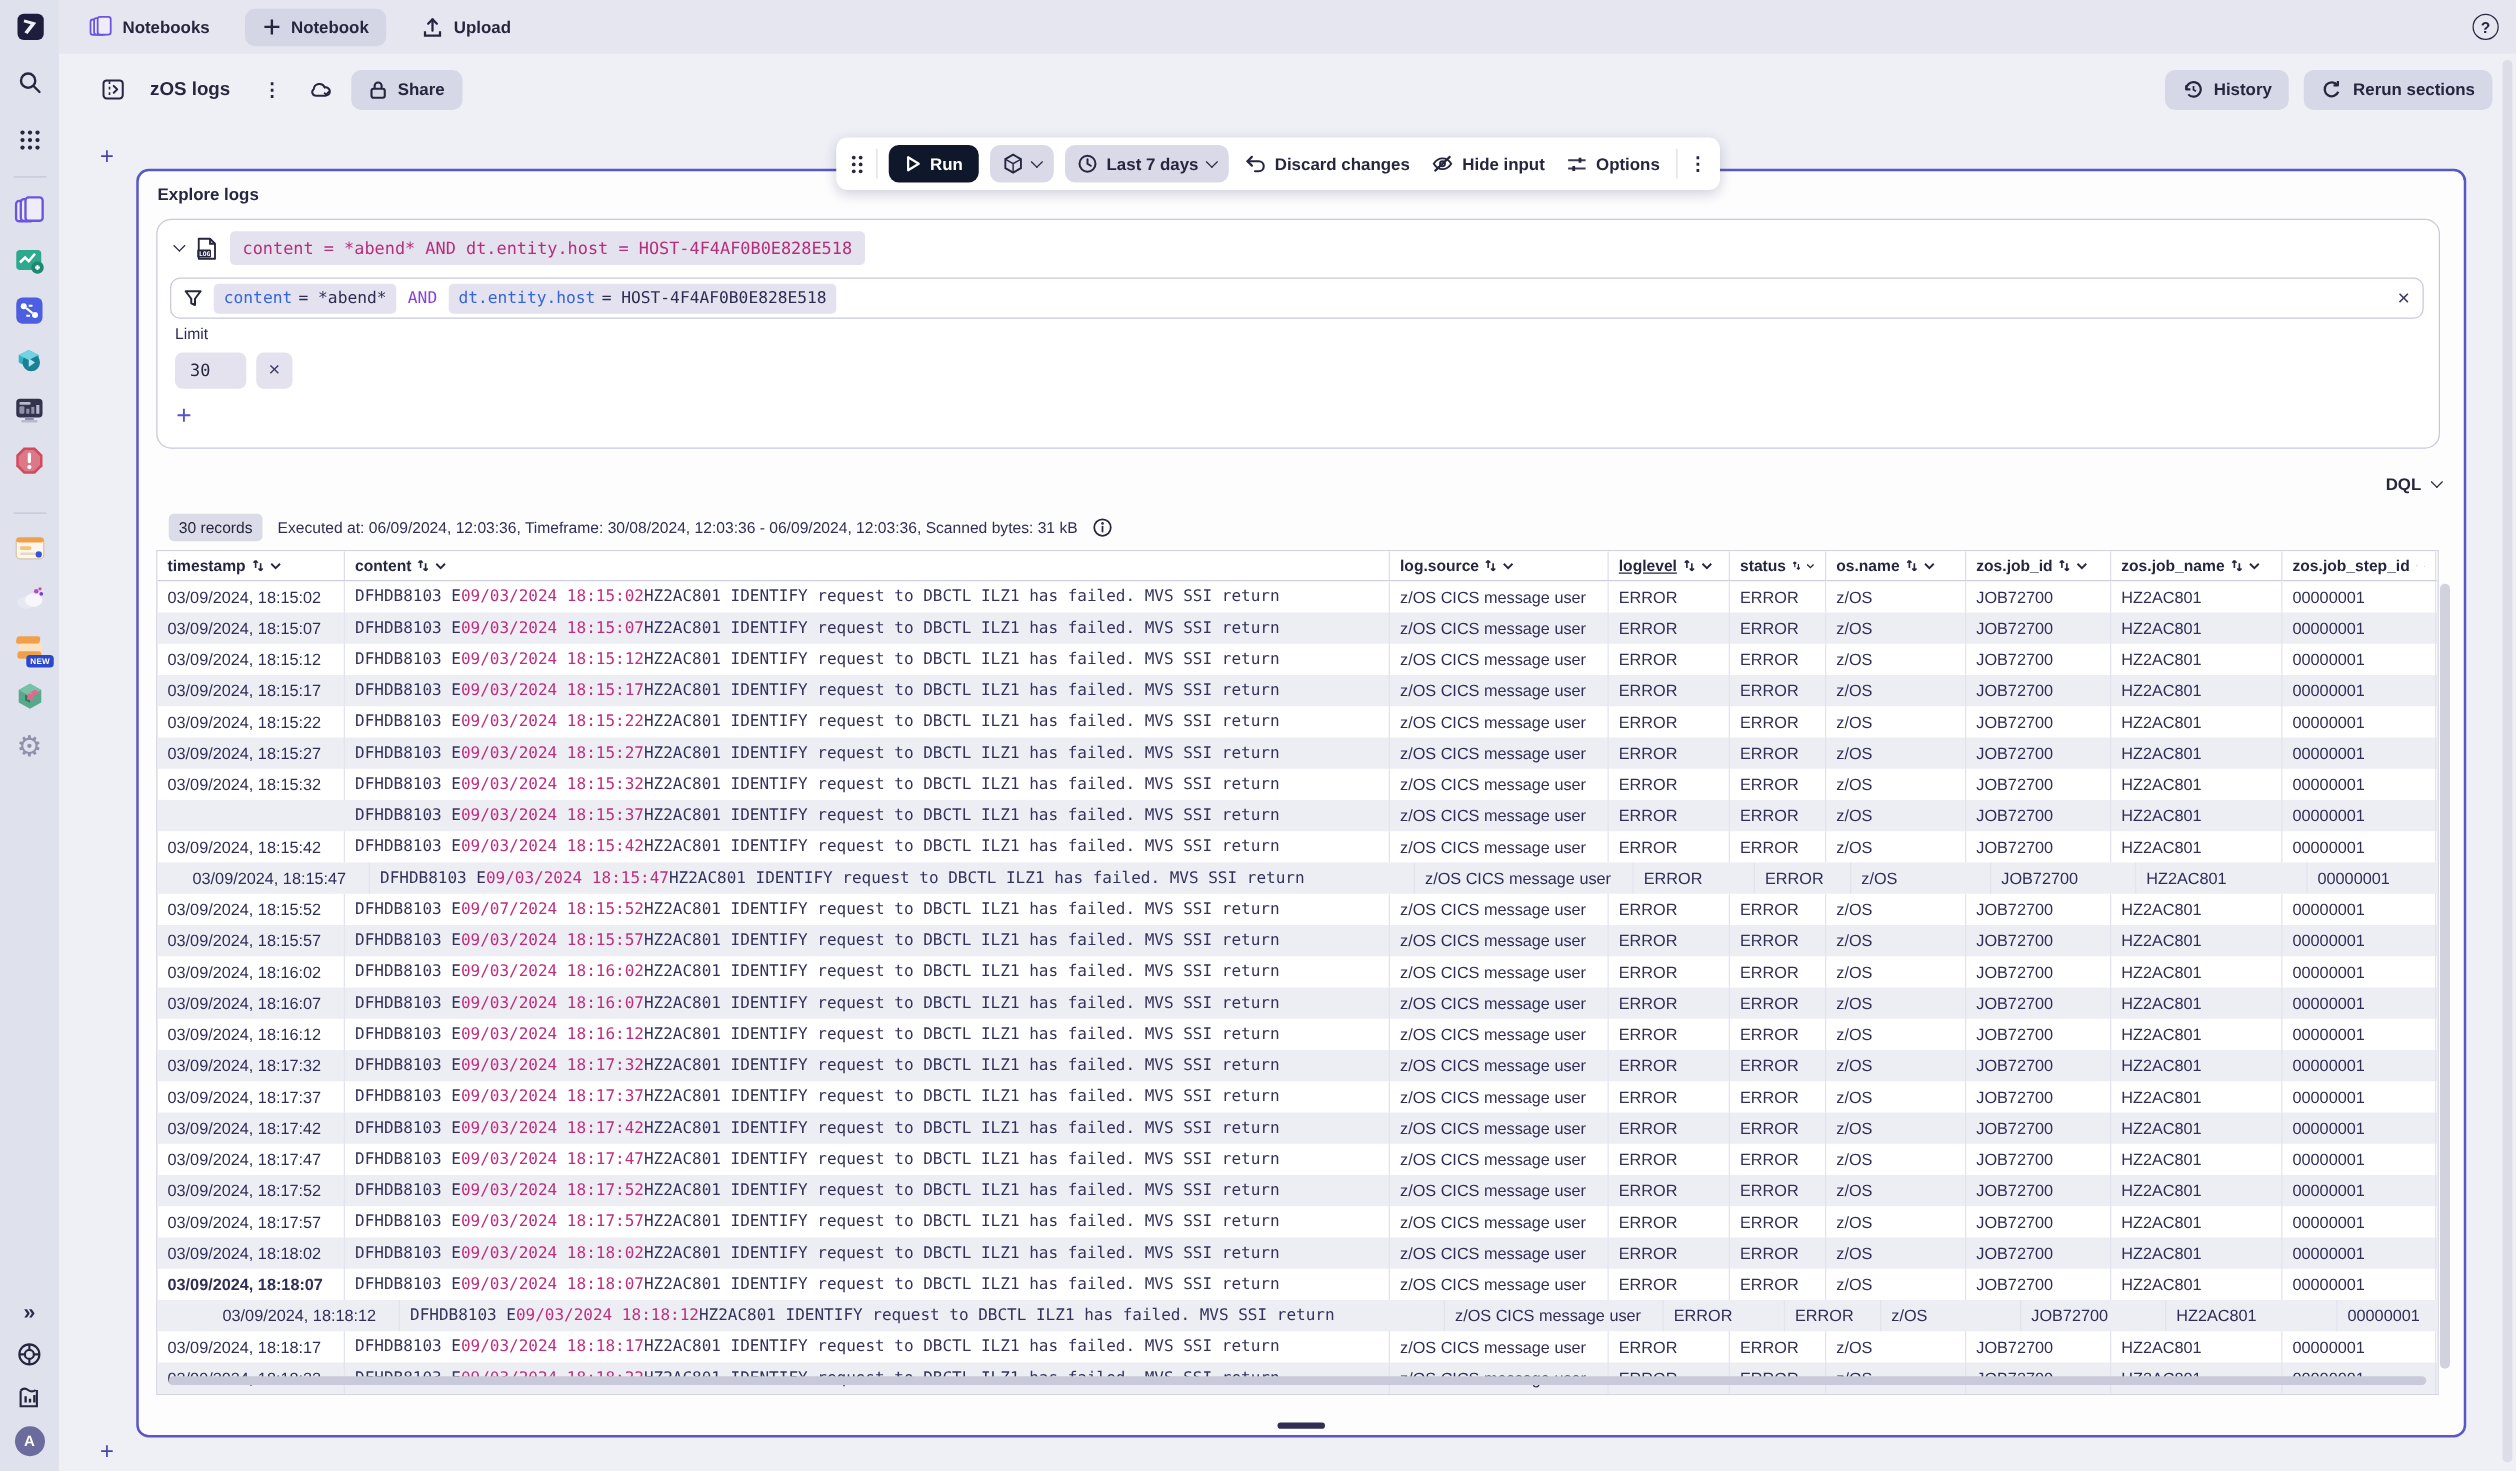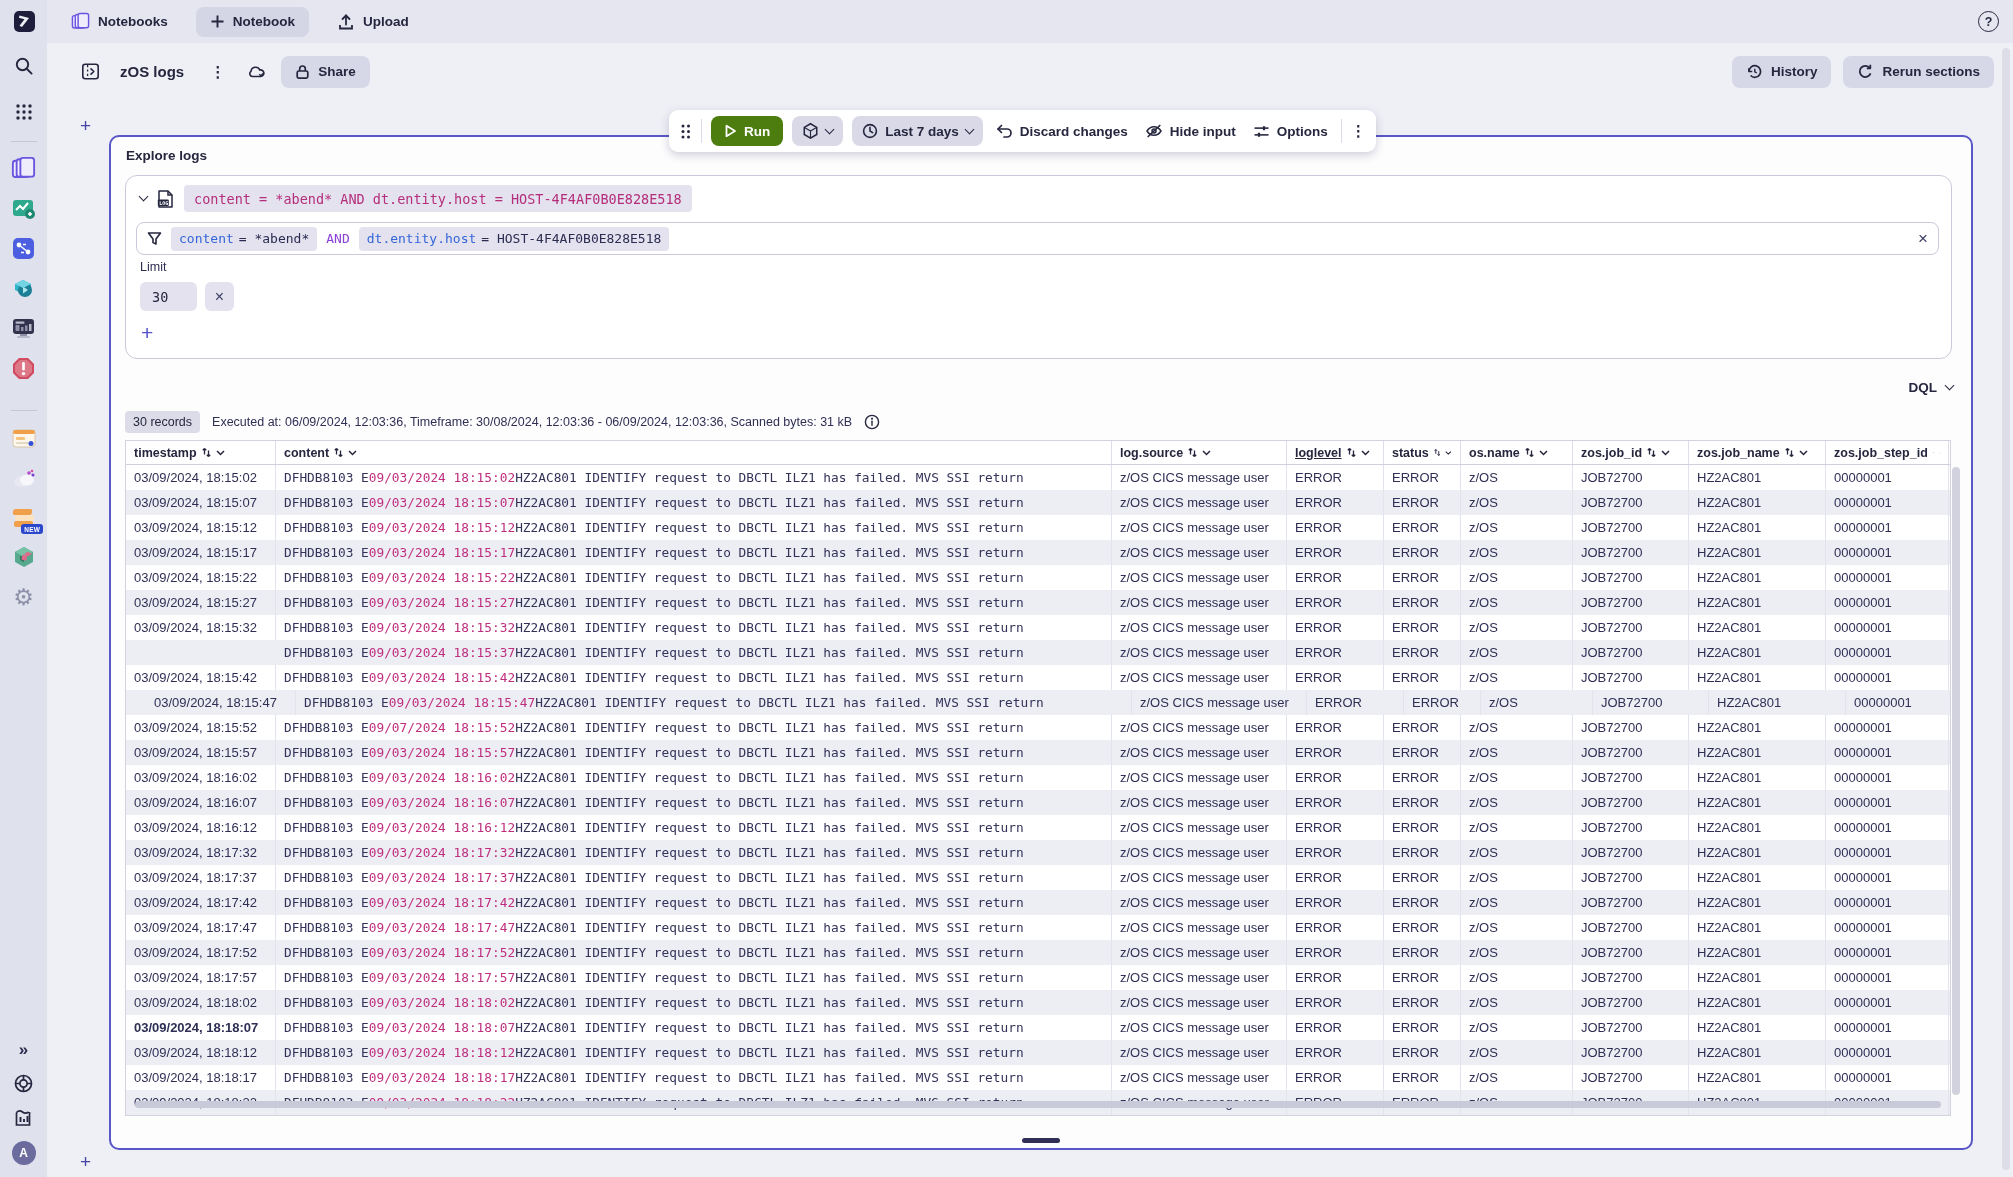--- a/index.html
+++ b/index.html
@@ -75,21 +75,21 @@
 
   
   #toolbar {
     position:absolute; left:669px; top:110px; height:42px; z-index:30;
     background:#fff; border-radius:9px; box-shadow:0 3px 10px rgba(35,35,80,.22);
     display:flex; align-items:center; padding:0 10px; gap:9px;
   }
   .vsep { width:1px; height:24px; background:#dcdce8; }
   .run-btn {
     display:flex; align-items:center; gap:7px; height:30px; padding:0 13px;
-    background:#4d7c0f; border-radius:8px; color:#fff; font-size:13.5px; font-weight:bold; cursor:pointer;text-align:right;
+    background:#0f172a; border-radius:8px; color:#fff; font-size:13.5px; font-weight:bold; cursor:pointer;text-align:right;
   }
   .tool-pill {
     display:flex; align-items:center; gap:7px; height:30px; padding:0 10px;
     background:#d9d9e8; border-radius:8px; cursor:pointer; font-size:13.5px; font-weight:bold; color:#26263f;
   }
   .tool-text { display:flex; align-items:center; gap:7px; font-size:13.5px; font-weight:bold;
                color:#26263f; cursor:pointer; padding:0 4px; }
   .chev { display:inline-block; width:7px; height:7px; border-right:1.8px solid #26263f;
           border-bottom:1.8px solid #26263f; transform:rotate(45deg); margin-top:-4px; }
 
@@ -127,21 +127,21 @@
                 padding:0 12px; font-size:13.5px; color:#26263f; cursor:text; }
   .limit-clear { position:absolute; left:79px; top:106px; width:29px; height:29px;
                  background:#e3e2ee; border-radius:6px; display:flex; align-items:center;
                  justify-content:center; font-size:16px; color:#3c3c66; cursor:pointer; }
   .add-filter { position:absolute; left:15px; top:146px; font-size:21px; color:#5553cc;
                 cursor:pointer; line-height:1; font-weight:normal; }
 
   .dql-toggle { position:absolute; right:18px; top:243px; display:flex; align-items:center; gap:9px;
                 font-size:13.5px; font-weight:bold; color:#26263f; cursor:pointer; }
 
-  #records-row { position:absolute; left:14px; top:274px; display:flex; align-items:center; gap:12px; }
+  #records-row { position:absolute; left:24px; top:274px; display:flex; align-items:center; gap:12px; }
   .records-badge { background:#dcdce9; border-radius:4px; height:22px; display:flex; align-items:center;
                    padding:0 8px; font-size:12.5px; color:#26263f; }
   .exec-info { font-size:12.5px; color:#2f2f55; }
   .info-icon { display:flex; cursor:pointer; }
 
   
   #log-table { position:absolute; left:14px; top:303px; width:1826px; background:#fff;
                border:1px solid #d2d2e0; overflow:hidden; }
   #thead { display:flex; height:24px; border-bottom:1px solid #cfcfdd; background:#fff; }
   .th { flex:none; display:flex; align-items:center; gap:5px; padding:0 8px;
@@ -937,21 +937,21 @@
           </div>
           <div class="td" style="width: 175px;">z/OS CICS message user</div>
           <div class="td" style="width: 97px;">ERROR</div>
           <div class="td" style="width: 77px;">ERROR</div>
           <div class="td" style="width: 112px;">z/OS</div>
           <div class="td" style="width: 116px;">JOB72700</div>
           <div class="td" style="width: 137px;">HZ2AC801</div>
           <div class="td" style="width: 123px;">00000001</div>
         </div>
         <div class="tr alt">
-          <div class="td" style="width: 150px;">03/09/2024, 18:18:12</div>
+          <div class="td" style="width: 150px; margin-left: 44px;">03/09/2024, 18:18:12</div>
           <div class="td content" style="width: 836px;">
             <span>DFHDB8103 E </span>
             <span class="hl">09/03/2024 18:18:12</span>
             <span> HZ2AC801 IDENTIFY request to DBCTL ILZ1 has failed. MVS SSI return</span>
           </div>
           <div class="td" style="width: 175px;">z/OS CICS message user</div>
           <div class="td" style="width: 97px;">ERROR</div>
           <div class="td" style="width: 77px;">ERROR</div>
           <div class="td" style="width: 112px;">z/OS</div>
           <div class="td" style="width: 116px;">JOB72700</div>

